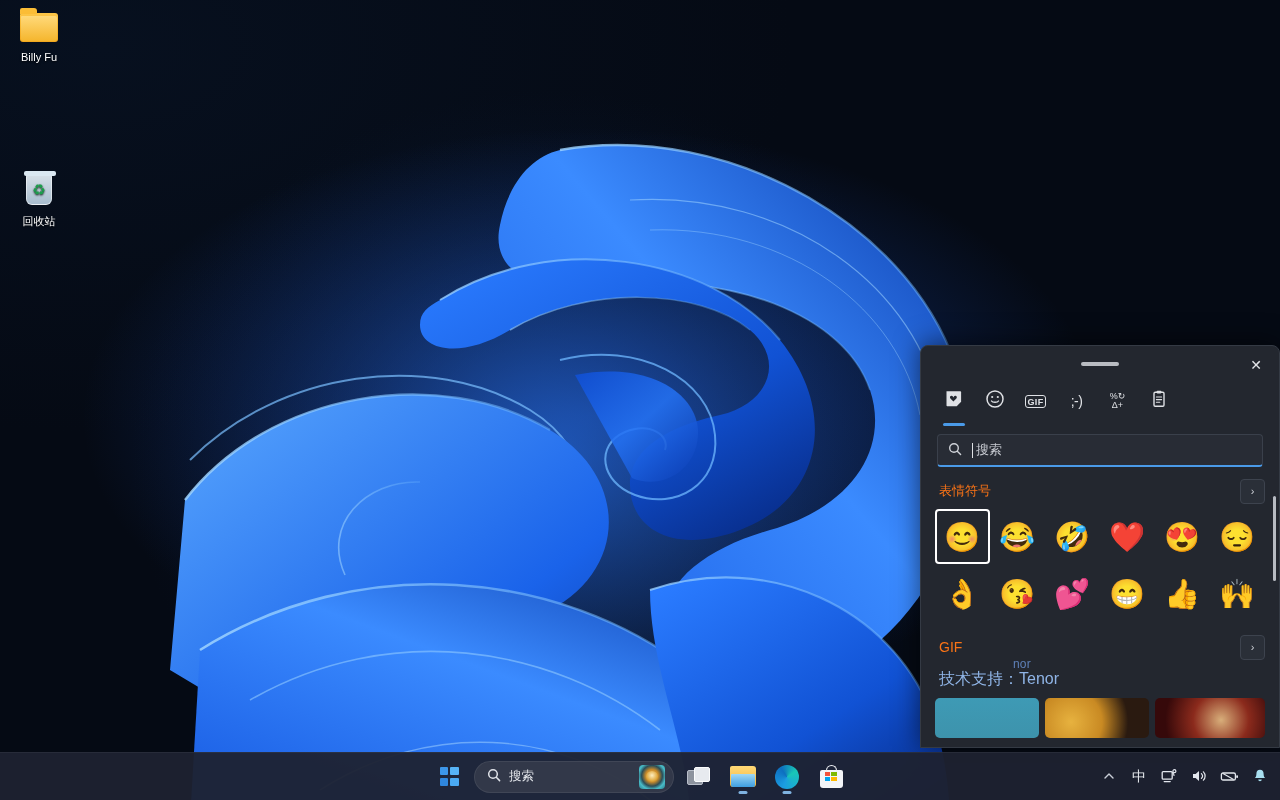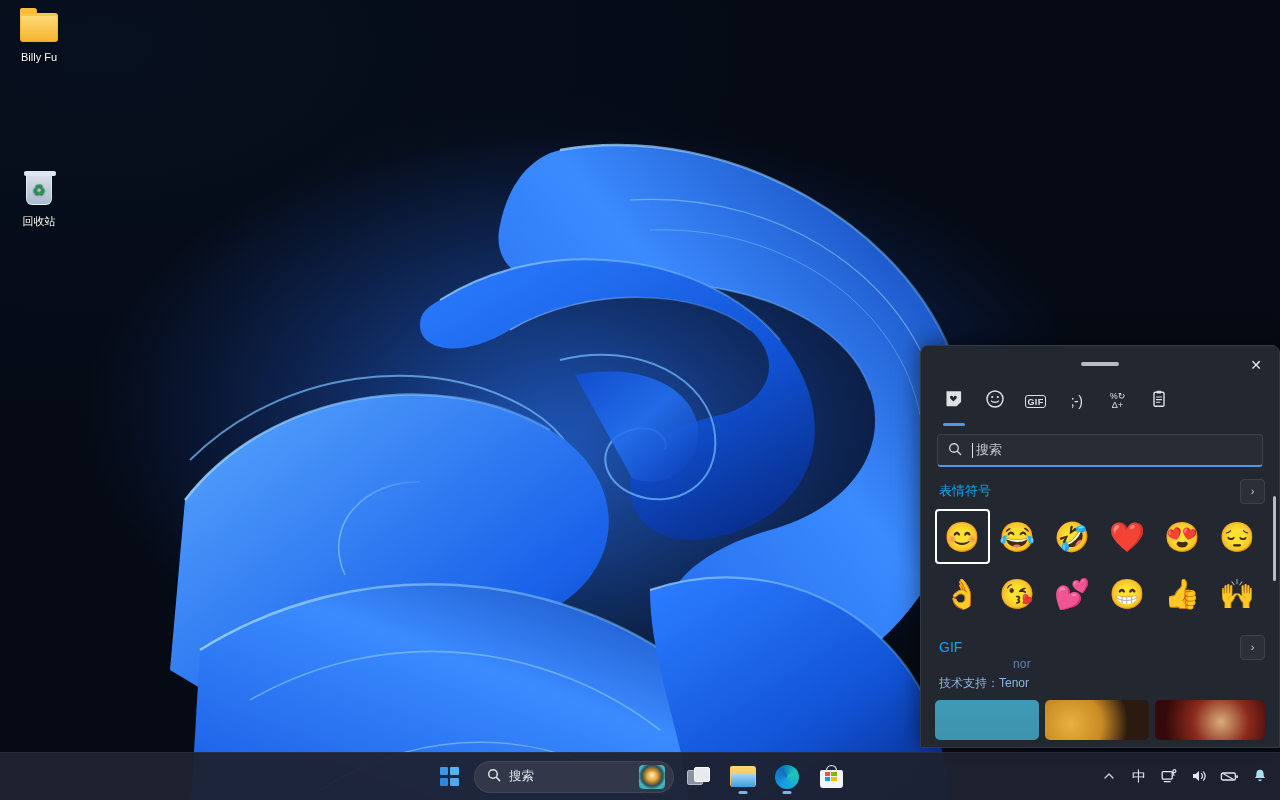--- a/index.html
+++ b/index.html
@@ -192,21 +192,21 @@
   #searchPlaceholder {
     font-size: 13px; color: #c9ccd3;
   }
 
   .sectionHead {
     display: flex; align-items: center;
     margin: 12px 14px 0 18px;
     height: 24px;
   }
   .sectionHead .label {
-    font-size: 13px; color: #0ea5e9; flex: 1;
+    font-size: 13px; color: #f97316; flex: 1;
   }
   .chev {
     width: 25px; height: 25px;
     border: 1px solid #3d434e;
     border-radius: 4px;
     background: #2a2f38;
     display: flex; align-items: center; justify-content: center;
     font-size: 11px; color: #cfd2d8;
     cursor: pointer;
   }
@@ -230,22 +230,22 @@
   #gifHead { margin-top: 14px; }
   #gifHead .label { font-size: 14px; }
   #gifGhost {
     position: absolute;
     left: 1013px; top: 657px;
     font-size: 12px;
     color: #5e80b8;
     letter-spacing: 0.2px;
   }
   #gifCredit {
-    margin: 16px 18px 0 18px;
-    font-size: 12px;
+    margin: 10px 18px 0 18px;
+    font-size: 16px;
     color: #8fb4e6;
   }
   #gifCredit .brand { color: #8fb4e6; }
   #gifStrip {
     margin: 8px 14px 0 14px;
     display: flex;
     gap: 6px;
     height: 40px;
   }
   .gifthumb {

